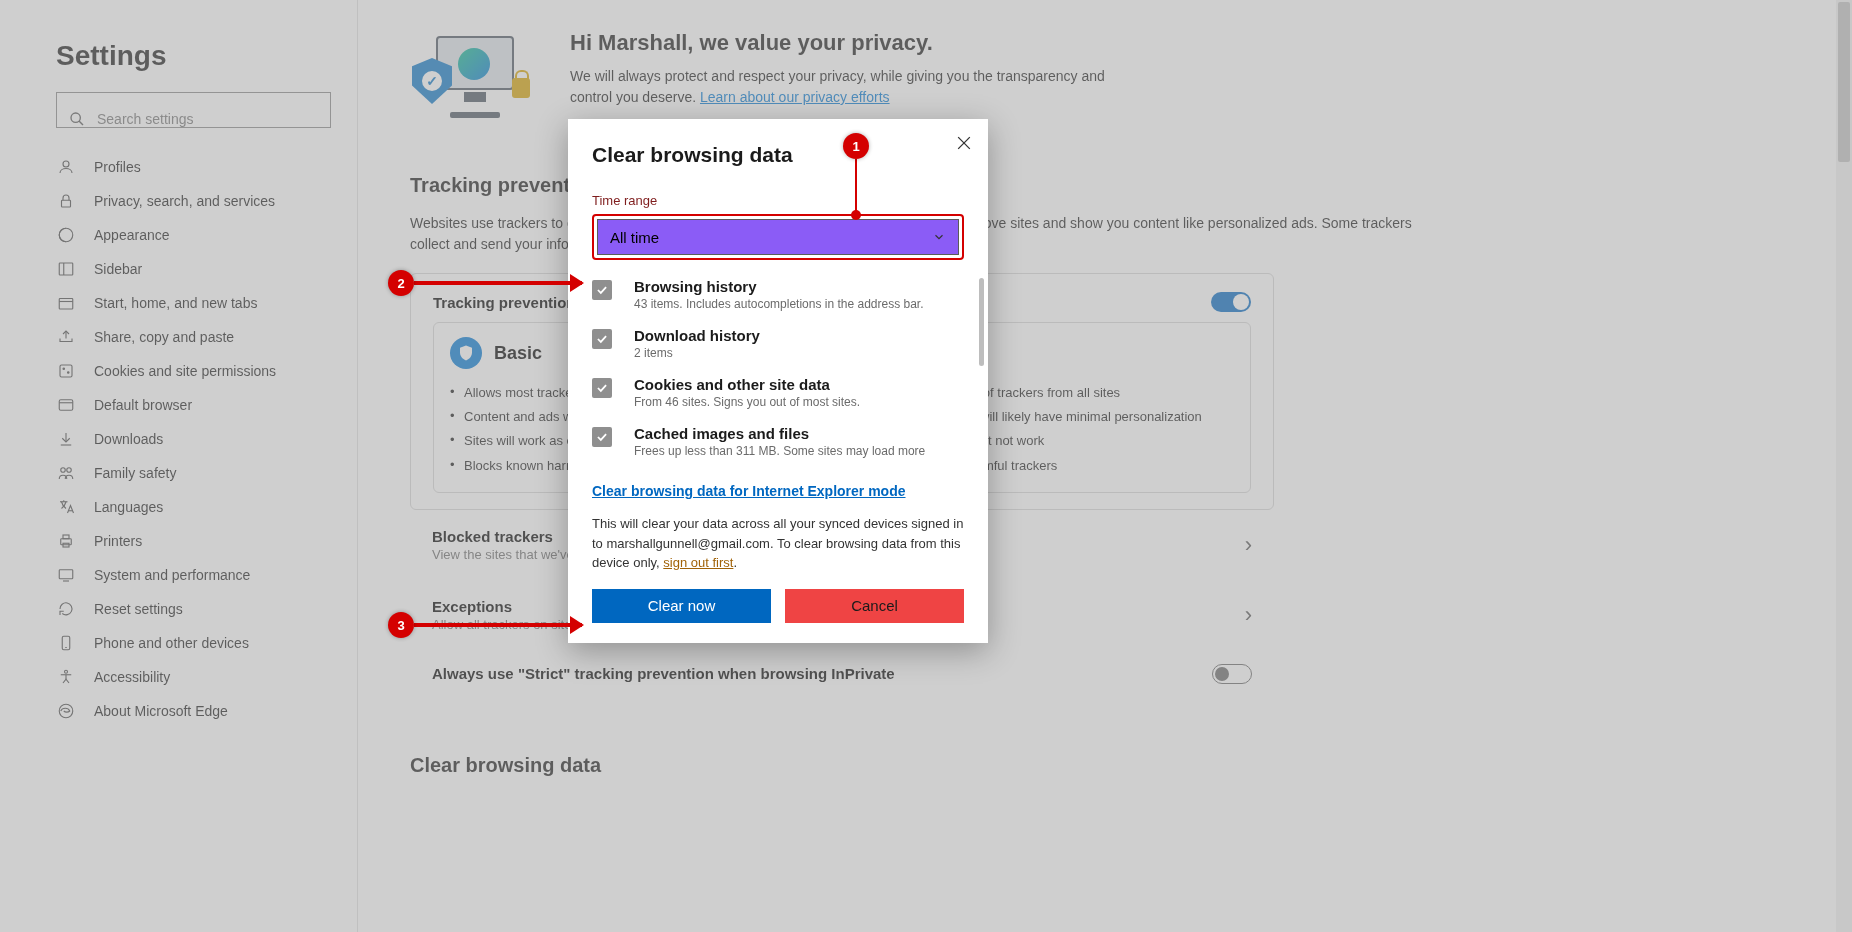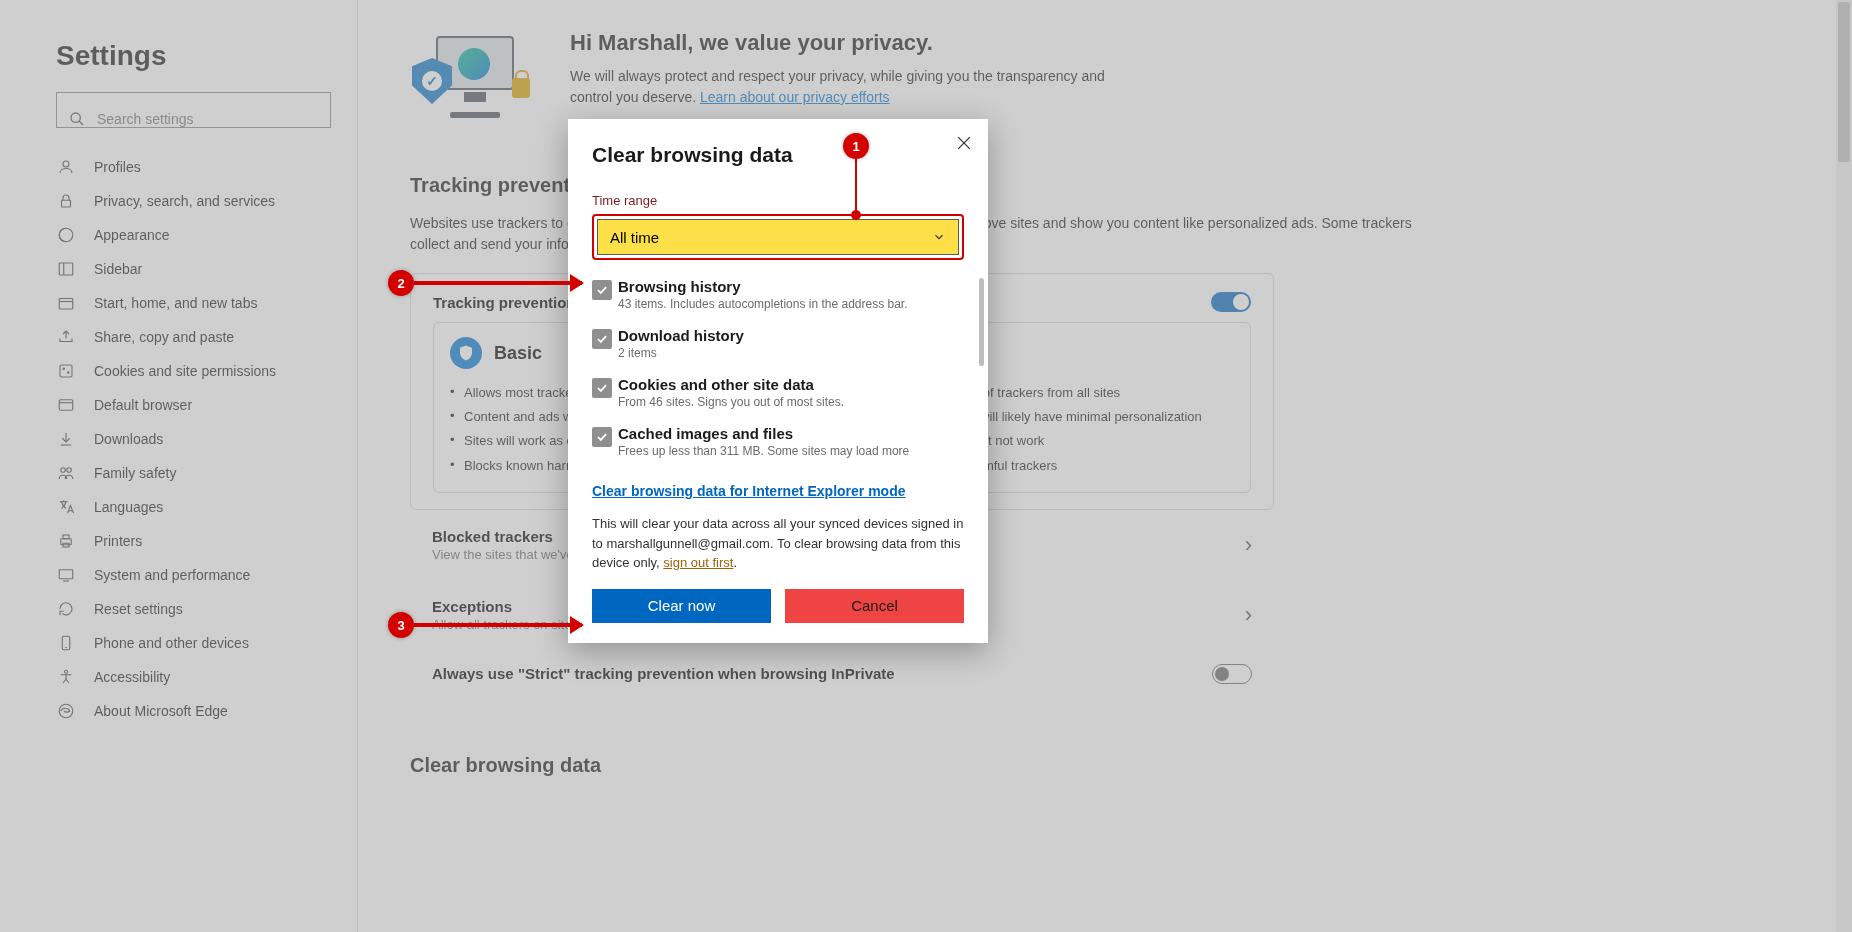--- a/index.html
+++ b/index.html
@@ -58,25 +58,25 @@
   .toggle.on::after { content:""; position:absolute; right:2px; top:2px; width:16px; height:16px; background:#fff; border-radius:50%; }
   .toggle.off { background:#fff; border:1px solid #666; }
   .toggle.off::after { content:""; position:absolute; left:2px; top:2px; width:14px; height:14px; background:#666; border-radius:50%; }
 
   
   .dialog { position:absolute; left:568px; top:119px; width:420px; background:#fff; z-index:10; box-shadow:0 8px 30px rgba(0,0,0,0.3); padding:24px 0 20px 0; }
   .dialog .close { position:absolute; right:14px; top:14px; width:20px;height:20px; cursor:pointer; color:#333; }
   .dialog h3 { font-size:21px; font-weight:600; padding:0 24px; margin-bottom:26px; color:#1b1b1b;}
   .dialog label.range { padding:0 24px; font-size:13px; color:#7f1d1d; display:block; margin-bottom:6px;}
   .select-wrap { margin:0 24px 18px 24px; border:2px solid #d40000; border-radius:4px; padding:3px; }
-  .select { border:1px solid #5b5b5b; height:36px; display:flex; align-items:center; justify-content:space-between; padding:1px 12px; font-size:15px; cursor:pointer; background:#fde047;}
+  .select { border:1px solid #5b5b5b; height:36px; display:flex; align-items:center; justify-content:space-between; padding:1px 12px; font-size:15px; cursor:pointer; background:#8b5cf6;}
   .select svg{width:14px;height:14px;}
 
   .check-list { padding:0 24px; max-height:220px; overflow:hidden; position:relative;}
-  .check-item { display:flex; gap:6px; margin-bottom:16px; }
+  .check-item { display:flex; gap:22px; margin-bottom:16px; }
   .check-item .box { width:20px; height:20px; background:#8f8f8f; border-radius:2px; display:flex;align-items:center;justify-content:center; flex-shrink:0; margin-top:2px;}
   .check-item .box svg {width:14px;height:14px; stroke:#fff; stroke-width:3; fill:none;}
   .check-item .lbls .t { font-size:15px; font-weight:600; color:#1b1b1b;}
   .check-item .lbls .s { font-size:12px; color:#6b6b6b; margin-top:2px;}
   .list-scroll { position:absolute; right:4px; top:0; width:5px; height:88px; background:#bdbdbd; border-radius:3px;}
 
   .ie-link { padding:0 24px; margin:8px 0 14px 0; }
   .ie-link a { color:#0067c0; font-size:14px; font-weight:600; text-decoration:underline;}
   .sync-note { padding:0 24px; font-size:13px; color:#333; line-height:1.5; margin-bottom:16px;}
   .sync-note a { color:#a16207; text-decoration:underline;}

